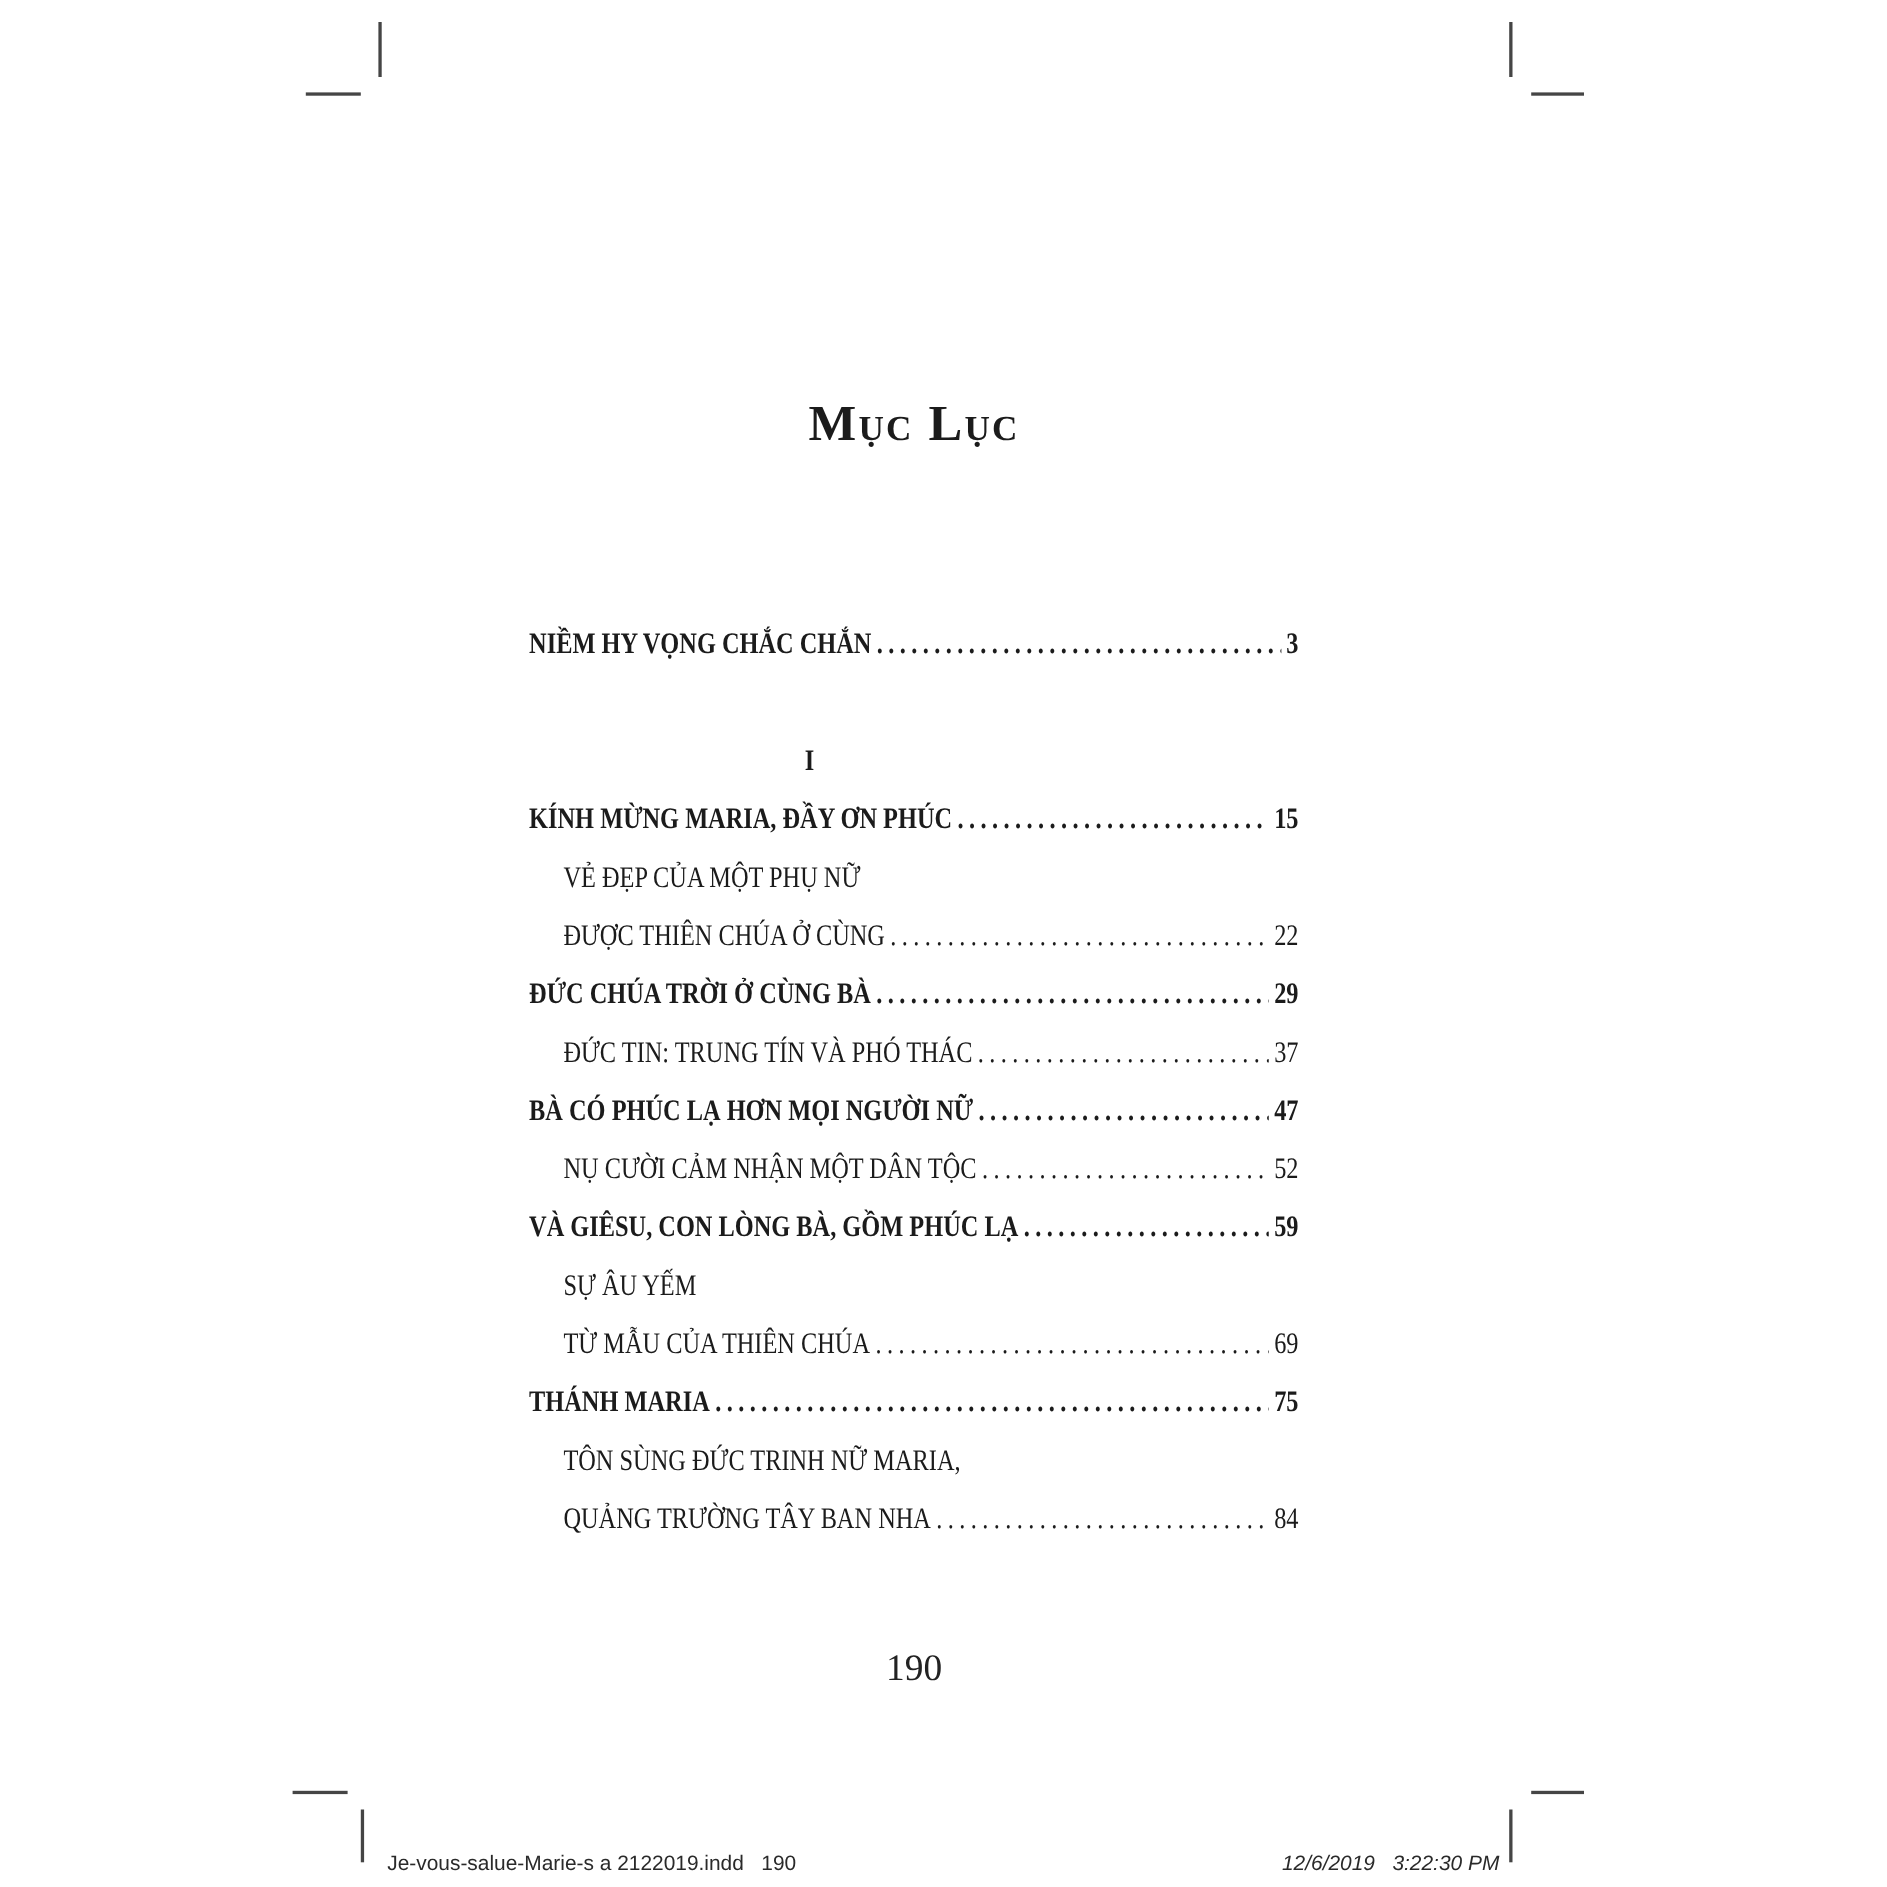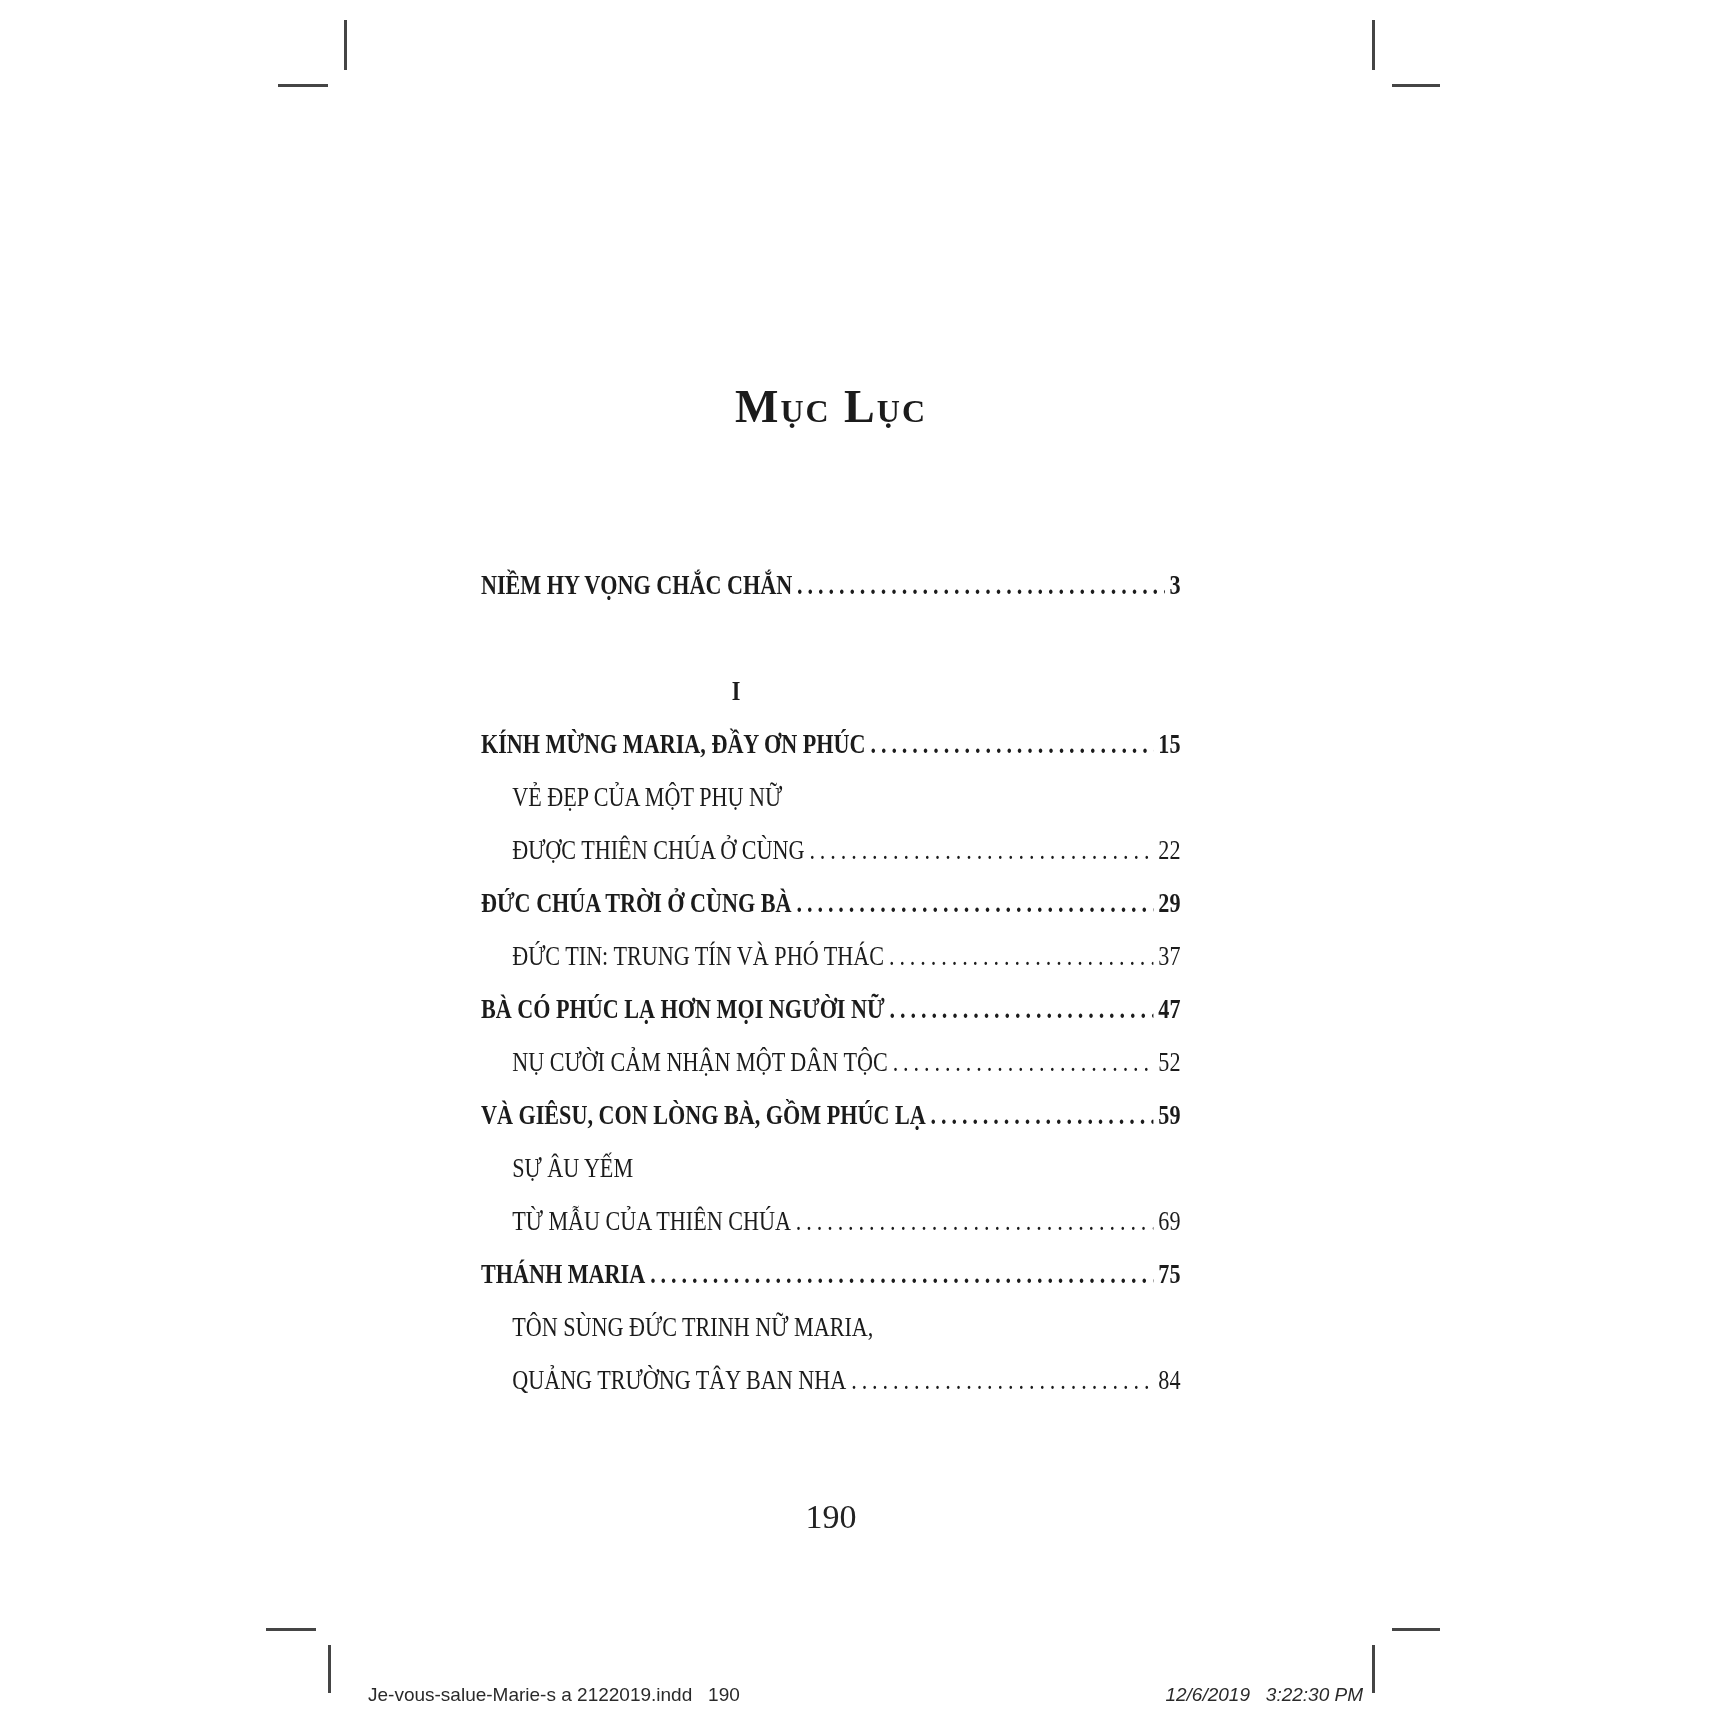--- a/index.html
+++ b/index.html
@@ -19,21 +19,21 @@
   
   .crop {
     position: absolute;
     background: #454545;
   }
 
   
   .toc-title {
     position: absolute;
     left: 481px;
-    top: 350px;
+    top: 328px;
     width: 700px;
     text-align: center;
     font-family: "Liberation Serif", serif;
     font-weight: 700;
     font-size: 46px;
     line-height: 1.15;
     font-variant: small-caps;
     letter-spacing: 2px;
     color: #1b1b1b;
   }
@@ -93,21 +93,21 @@
   
   .footer-left, .footer-right {
     position: absolute;
     top: 1684px;
     font-family: "Liberation Sans", sans-serif;
     font-size: 19px;
     line-height: 1.2;
     white-space: pre;
     color: #2a2a2a;
   }
-  .footer-left  { left: 352px; margin-left: 16px; }
+  .footer-left  { left: 352px; }
   .footer-right { right: 352px; text-align: right; font-style: italic; }
 </style>
 </head>
 <body>
 
 <div class="crop" style="left:344px; top:20px;  width:3px;  height:50px;"></div>
 <div class="crop" style="left:278px; top:84px;  width:50px; height:3px;"></div>
 <div class="crop" style="left:1372px;top:20px;  width:3px;  height:50px;"></div>
 <div class="crop" style="left:1392px;top:84px;  width:48px; height:3px;"></div>
 <div class="crop" style="left:328px; top:1645px;width:3px;  height:48px;"></div>

